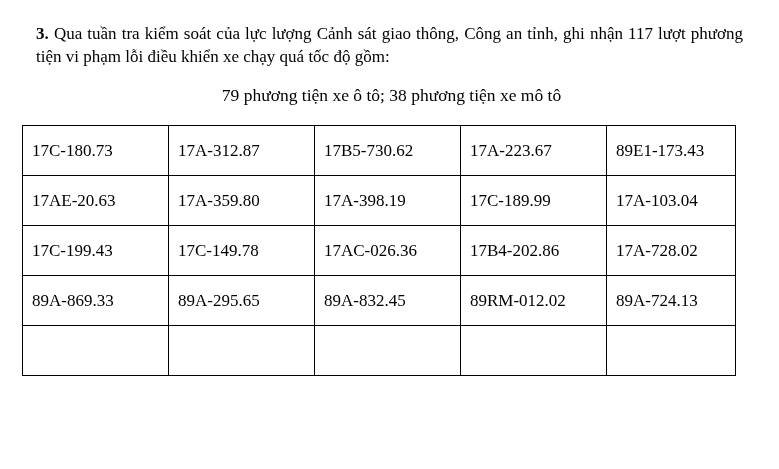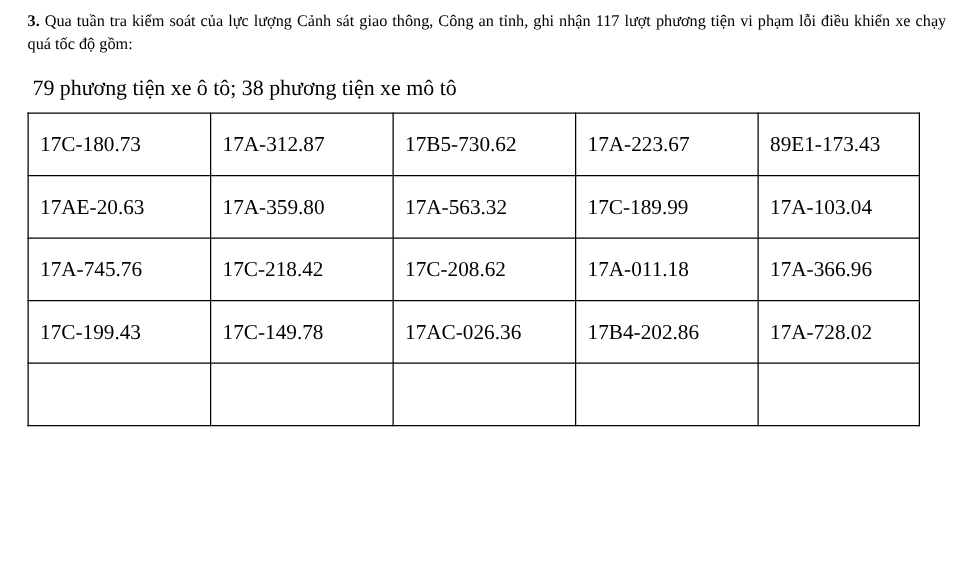--- a/index.html
+++ b/index.html
@@ -15,36 +15,37 @@
     overflow: hidden;
   }
   .page {
     position: relative;
     width: 779px;
     height: 469px;
     box-sizing: border-box;
     padding: 8px 22px 0 22px;
   }
   .para {
-    font-size: 13px;
+    font-size: 17px;
     line-height: 1.38;
     text-align: justify;
-    margin: 0;
+    margin: 14px;
   }
   .para .num {
     font-weight: bold;
   }
   .subpara {
     font-size: 17.5px;
     line-height: 1.38;
     margin: 14px 0 0 0;
     padding-left: 4px;
+    text-align: center;
   }
   table.plates {
-    margin-top: 8px;
+    margin-top: 18px;
     border-collapse: collapse;
     width: 713px;
     table-layout: fixed;
   }
   table.plates td {
     border: 1px solid #000000;
     height: 49px;
     padding: 0 0 0 9px;
     font-size: 17px;
     vertical-align: middle;
@@ -78,37 +79,37 @@
       <tr>
         <td>17C-180.73</td>
         <td>17A-312.87</td>
         <td>17B5-730.62</td>
         <td>17A-223.67</td>
         <td>89E1-173.43</td>
       </tr>
       <tr>
         <td>17AE-20.63</td>
         <td>17A-359.80</td>
-        <td>17A-563.32</td>
+        <td>17A-398.19</td>
         <td>17C-189.99</td>
         <td>17A-103.04</td>
-      </tr>
-      <tr>
-        <td>17A-745.76</td>
-        <td>17C-218.42</td>
-        <td>17C-208.62</td>
-        <td>17A-011.18</td>
-        <td>17A-366.96</td>
       </tr>
       <tr>
         <td>17C-199.43</td>
         <td>17C-149.78</td>
         <td>17AC-026.36</td>
         <td>17B4-202.86</td>
         <td>17A-728.02</td>
+      </tr>
+      <tr>
+        <td>89A-869.33</td>
+        <td>89A-295.65</td>
+        <td>89A-832.45</td>
+        <td>89RM-012.02</td>
+        <td>89A-724.13</td>
       </tr>
       <tr>
         <td></td>
         <td></td>
         <td></td>
         <td></td>
         <td></td>
       </tr>
     </tbody>
   </table>

